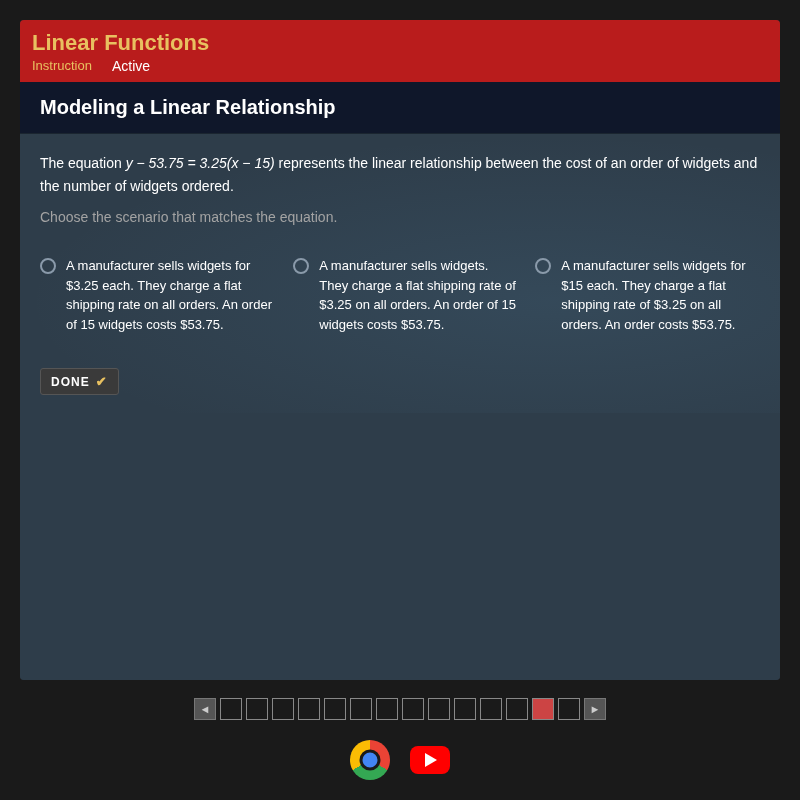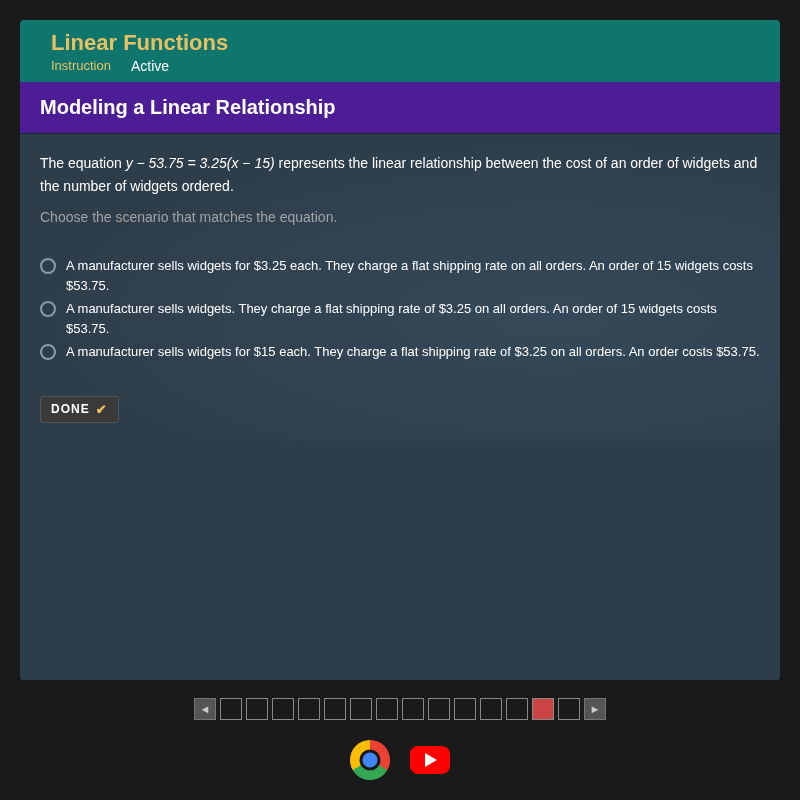--- a/index.html
+++ b/index.html
@@ -35,22 +35,22 @@
           transparent,
           transparent 10px,
           rgba(100,150,180,0.08) 10px,
           rgba(100,150,180,0.08) 11px
         );
       pointer-events: none;
       z-index: 0;
     }
 
     .header {
-      background: #0f766e;
-      padding: 10px 15px 8px 31px;
+      background: #b91c1c;
+      padding: 10px 15px 8px 12px;
       position: relative;
       z-index: 1;
     }
 
     .header-title {
       color: #e8c060;
       font-size: 22px;
       font-weight: bold;
       line-height: 1.2;
     }
@@ -76,21 +76,21 @@
     .content-area {
       background: #2e3d4a;
       margin: 0;
       padding: 0;
       position: relative;
       z-index: 1;
       height: calc(100% - 60px);
     }
 
     .lesson-title-bar {
-      background: #4c1d95;
+      background: #0f172a;
       padding: 14px 20px;
       border-bottom: 1px solid #1a2530;
     }
 
     .lesson-title {
       color: #ffffff;
       font-size: 20px;
       font-weight: bold;
     }
 
@@ -125,22 +125,22 @@
     .choose-text {
       color: #a3a3a3;
       font-size: 14px;
       margin-bottom: 31px;
       position: relative;
       z-index: 1;
     }
 
     .radio-group {
       display: flex;
-      flex-direction: column;
-      gap: 4px;
+      flex-direction: row;
+      gap: 16px;
       position: relative;
       z-index: 1;
       margin-top: 11px;
     }
 
     .radio-item {
       display: flex;
       align-items: flex-start;
       gap: 10px;
       cursor: pointer;

